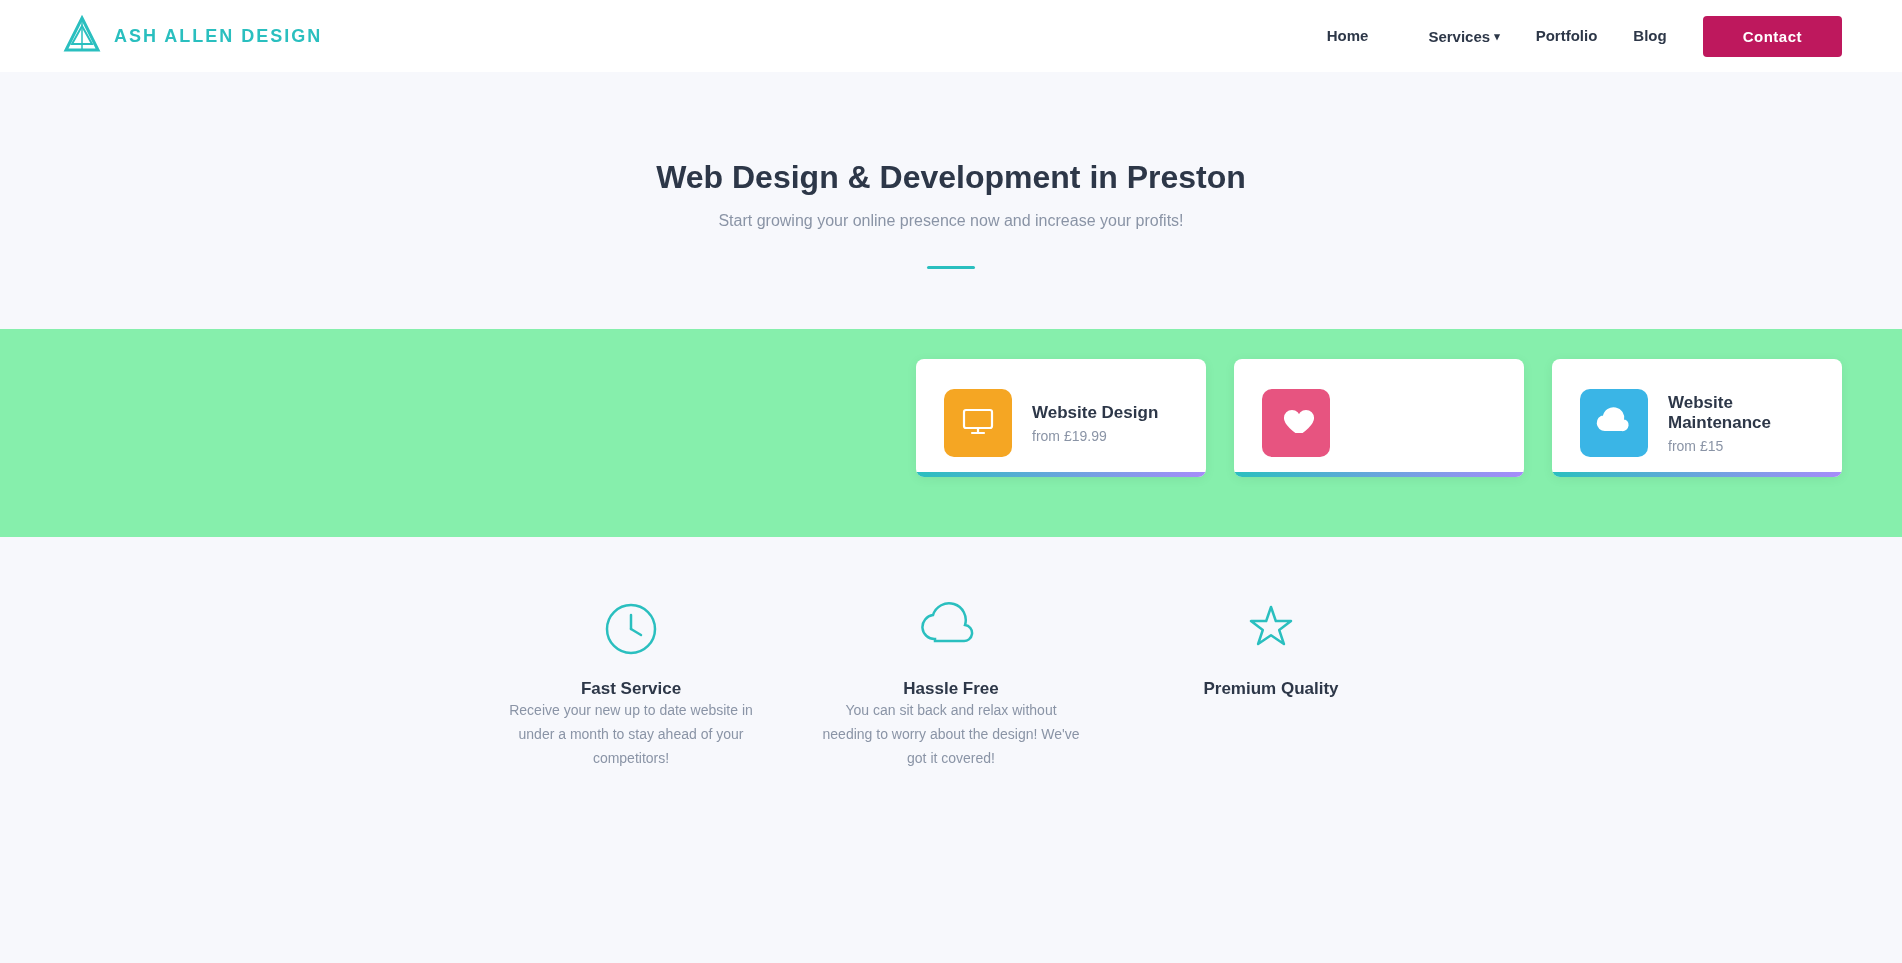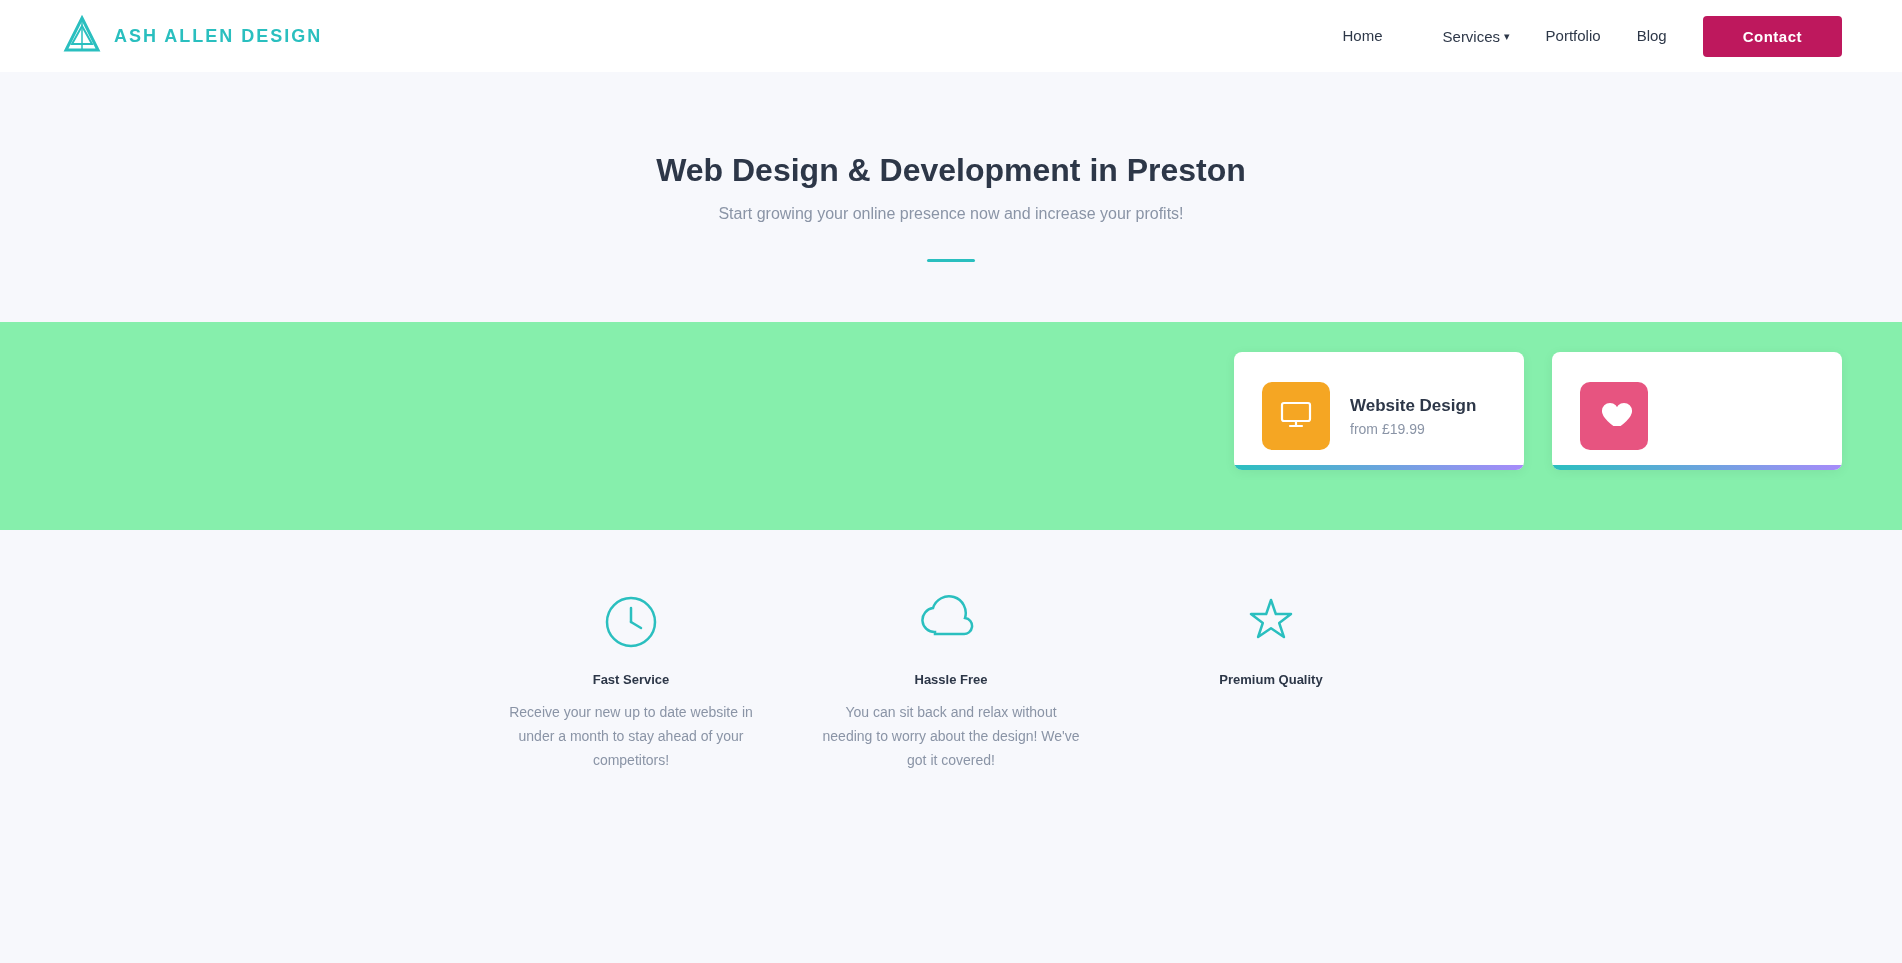--- a/index.html
+++ b/index.html
@@ -37,21 +37,21 @@
     .nav-links {
       display: flex;
       align-items: center;
       gap: 36px;
       list-style: none;
     }
     .nav-links li a {
       text-decoration: none;
       color: #2d3748;
       font-size: 15px;
-      font-weight: 400;
+      font-weight: 700;
       text-align: center;
     }
     .nav-services {
       display: flex;
       align-items: center;
       gap: 4px;
       margin-left: 24px;
     }
     .dropdown-arrow {
       font-size: 11px;
@@ -73,20 +73,21 @@
     .hero {
       text-align: center;
       padding: 80px 20px 60px;
       background: #f7f8fc;
     }
     .hero h1 {
       font-size: 32px;
       font-weight: 800;
       color: #2d3748;
       margin-bottom: 16px;
+      margin-top: 7px;
     }
     .hero p {
       font-size: 16px;
       color: #8a94a6;
       margin-bottom: 36px;
     }
     .hero-divider {
       width: 48px;
       height: 3px;
       background: #2abfbf;
@@ -163,24 +164,23 @@
     }
     .feature-icon {
       width: 64px;
       height: 64px;
       margin: 0 auto 18px;
       display: flex;
       align-items: center;
       justify-content: center;
     }
     .feature-title {
-      font-size: 13px;
-      font-weight: 700;
-      color: #2d3748;
-      margin-bottom: 14px;
+      font-size: 17px;
+      font-weight: 700;
+      color: #2d3748;
     }
     .feature-desc {
       font-size: 14px;
       color: #8a94a6;
       line-height: 1.7;
     }
 
     
     svg { display: block; }
   </style>
@@ -239,20 +239,32 @@
 
   <div class="service-card">
     <div class="service-icon-box pink">
       <svg width="38" height="38" viewBox="0 0 38 38" fill="none" xmlns="http://www.w3.org/2000/svg">
         <path d="M19 28s-11-7.5-11-14a7 7 0 0114 0 7 7 0 0114 0c0 6.5-11 14-11 14z" stroke="white" stroke-width="2.2" fill="white"></path>
       </svg>
     </div>
     <div class="service-card-bottom-bar"></div>
   </div>
 
+  <div class="service-card">
+    <div class="service-icon-box blue">
+      <svg width="38" height="38" viewBox="0 0 38 38" fill="none" xmlns="http://www.w3.org/2000/svg">
+        <path d="M10 26a7 7 0 01-1-13.95A9 9 0 0128 16a5 5 0 01-1 10H10z" stroke="white" stroke-width="2.2" fill="white"></path>
+      </svg>
+    </div>
+    <div class="service-card-text">
+      <div class="service-card-title">Website Maintenance</div>
+      <div class="service-card-price">from £15</div>
+    </div>
+    <div class="service-card-bottom-bar"></div>
+  </div>
 
 </section>
 
 <section class="features">
 
   <div class="feature-item">
     <div class="feature-icon">
       <svg width="60" height="60" viewBox="0 0 60 60" fill="none" xmlns="http://www.w3.org/2000/svg">
         <circle cx="30" cy="30" r="24" stroke="#2abfbf" stroke-width="2.5" fill="none"></circle>
         <line x1="30" y1="30" x2="30" y2="16" stroke="#2abfbf" stroke-width="2.5" stroke-linecap="round"></line>

